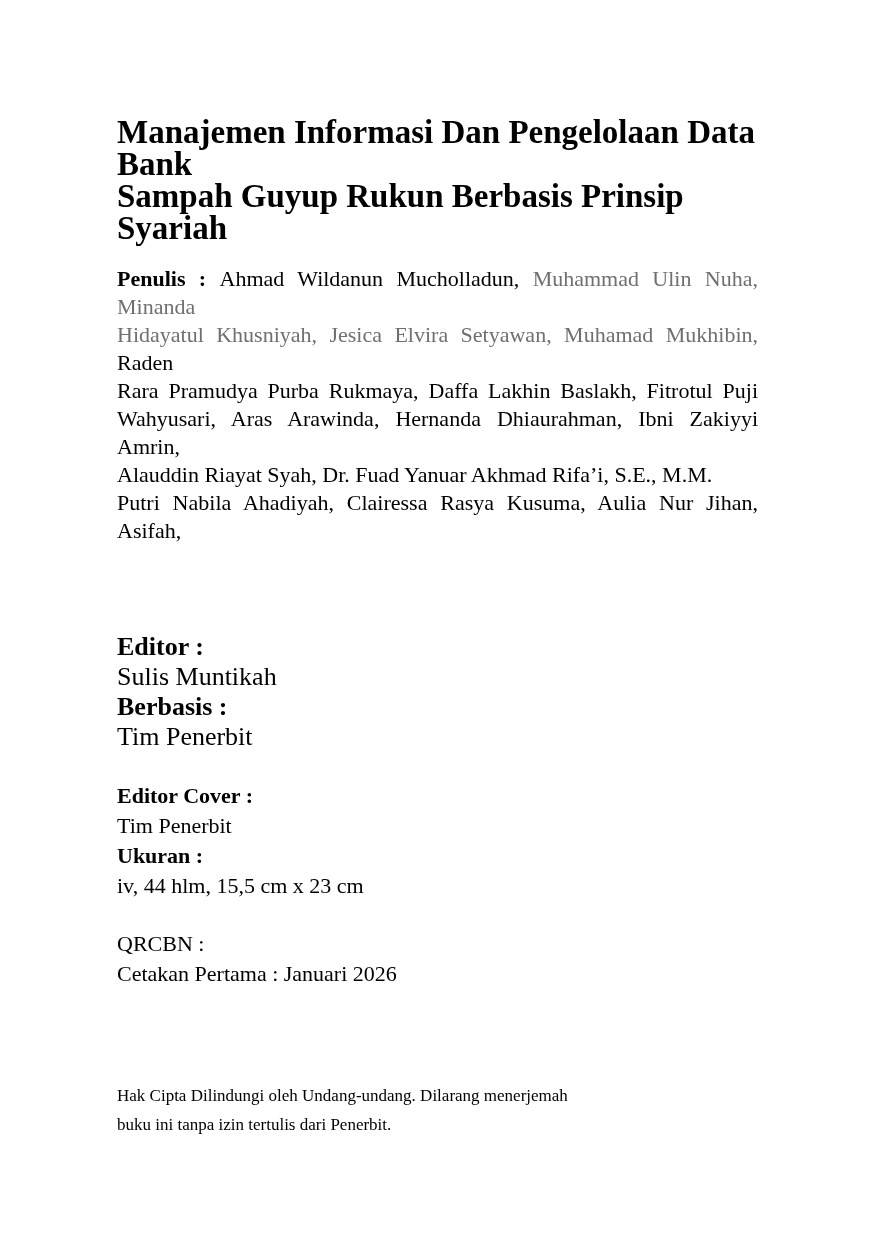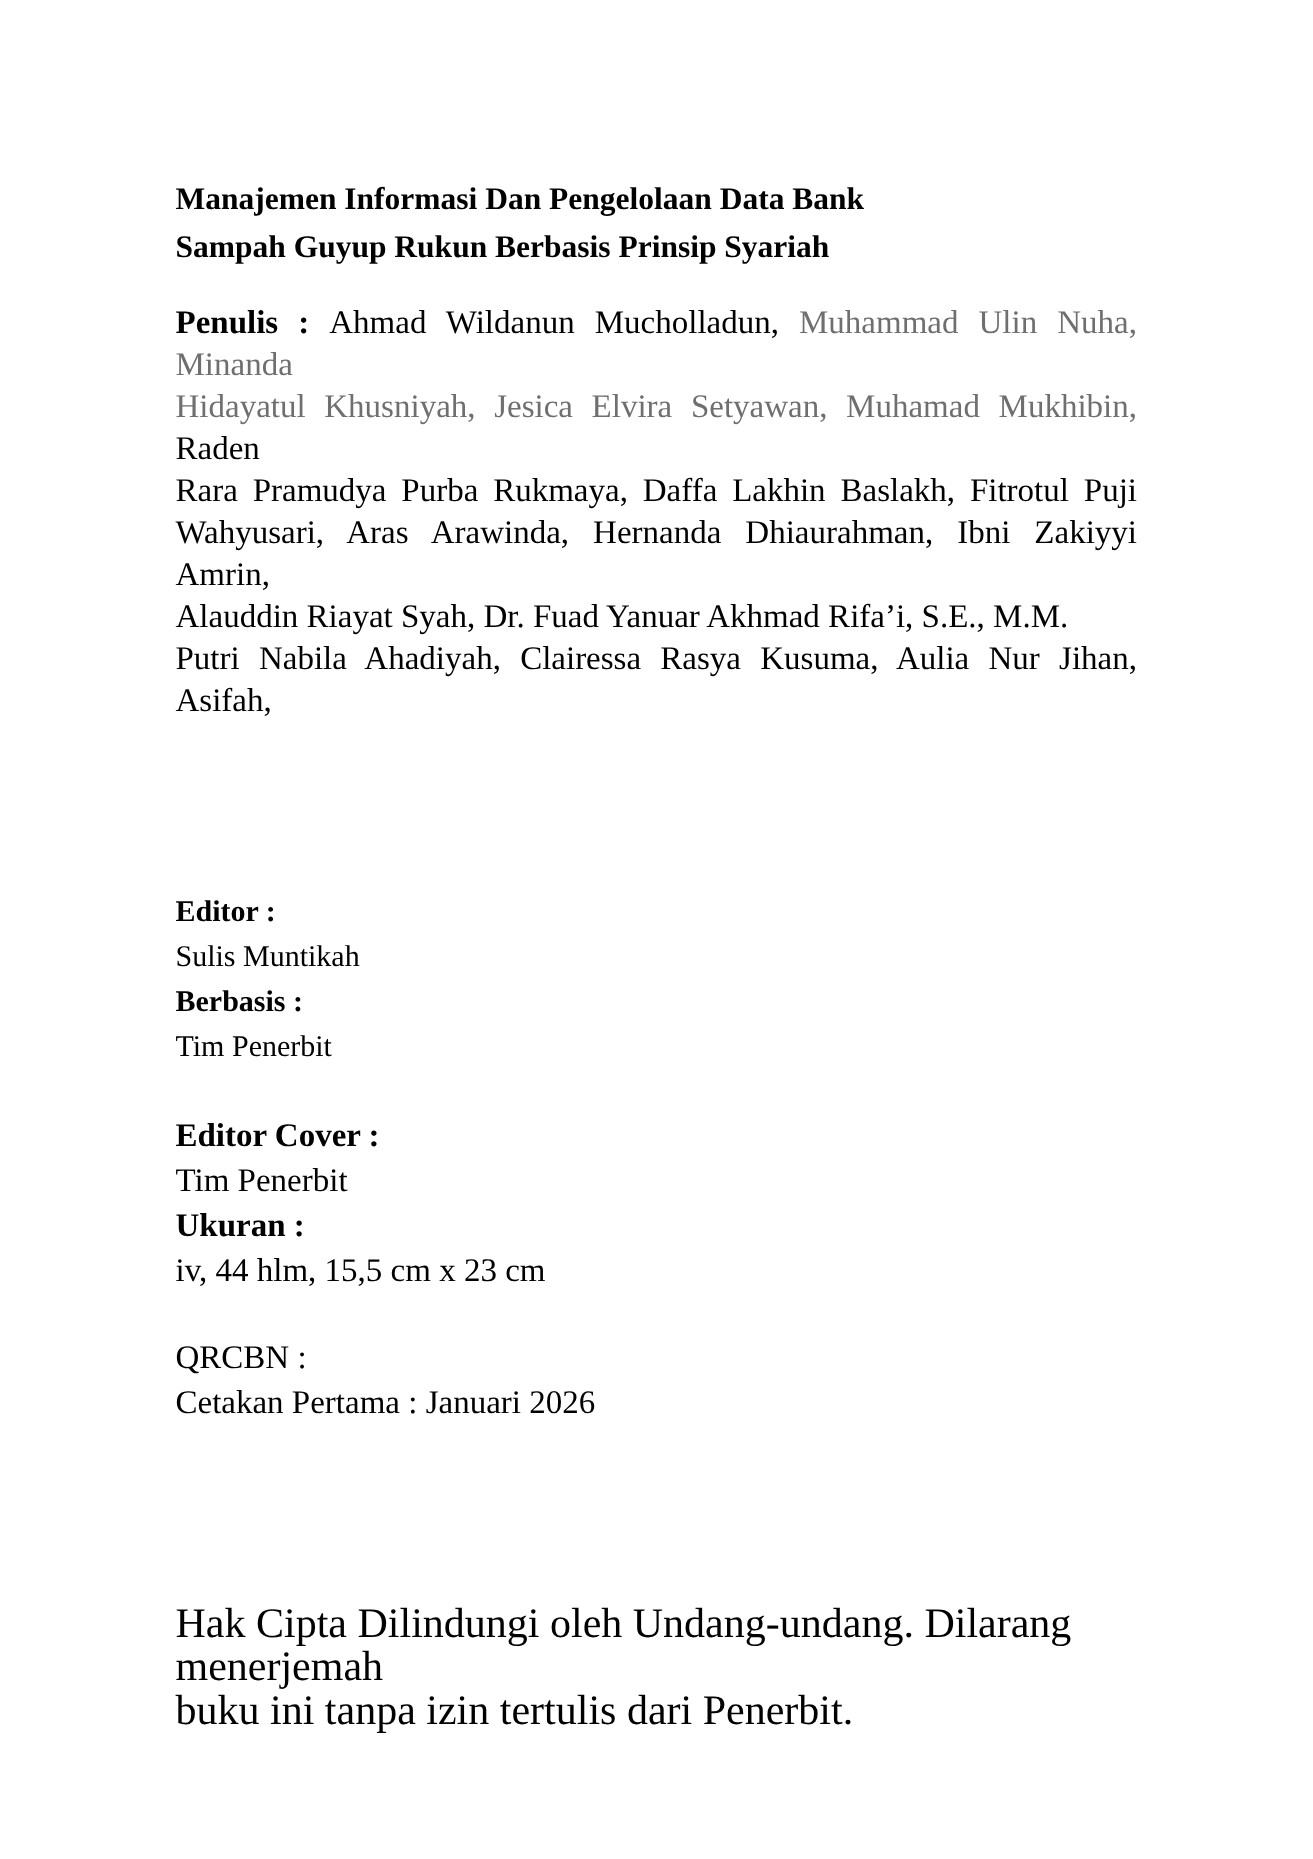--- a/index.html
+++ b/index.html
@@ -16,47 +16,47 @@
   .content {
     position: absolute;
     left: 117px;
     top: 0;
     width: 641px;
     padding-top: 116px;
     box-sizing: content-box;
   }
   .title {
     margin: 0;
-    font-size: 21px;
+    font-size: 33px;
     font-weight: bold;
     line-height: 32px;
   }
   .title .tline { display: block; }
   .authors {
     margin: 21px 0 0 0;
     font-size: 22px;
     line-height: 28px;
   }
   .jline { display: block; }
   .jline.just {
     text-align: justify;
     text-align-last: justify;
   }
   .b { font-weight: bold; }
   .muted { color: var(--muted, #6f6f6f); }
   .credits {
-    margin-top: 112px;
-    font-size: 20px;
+    margin-top: 87px;
+    font-size: 26px;
     line-height: 30px;
   }
   .credits2 { margin-top: 29px; font-size: 22px; line-height: 30px; }
   .qrcbn { margin-top: 28px; font-size: 22px; line-height: 30px; }
   .copyright {
-    margin-top: 118px;
-    font-size: 28px;
+    margin-top: 92px;
+    font-size: 17px;
     line-height: 29px;
   }
   .line { display: block; }
 </style>
 </head>
 <body>
 
 <div class="page" style="--muted: #6f6f6f; background: rgb(255, 255, 255); color: rgb(0, 0, 0);">
   <div class="content">
 

